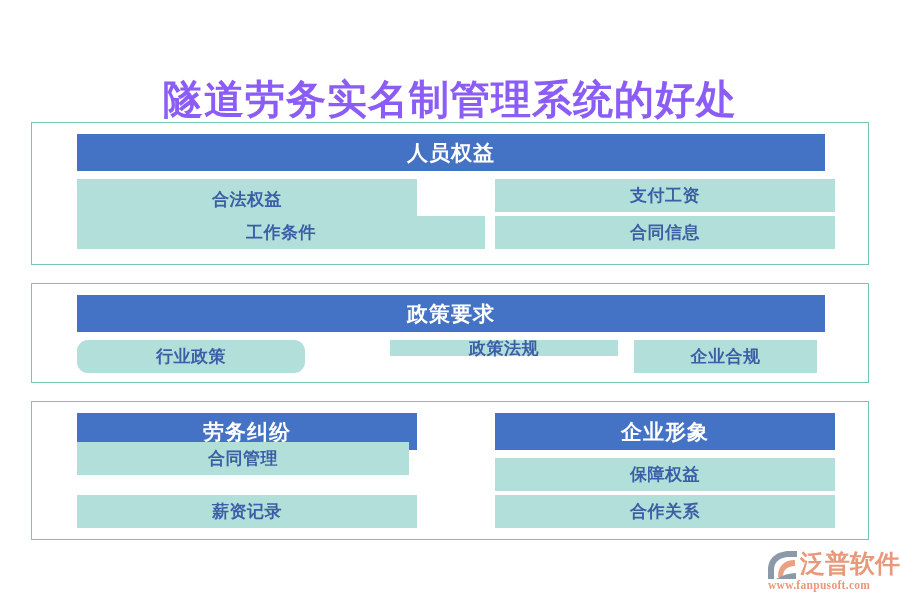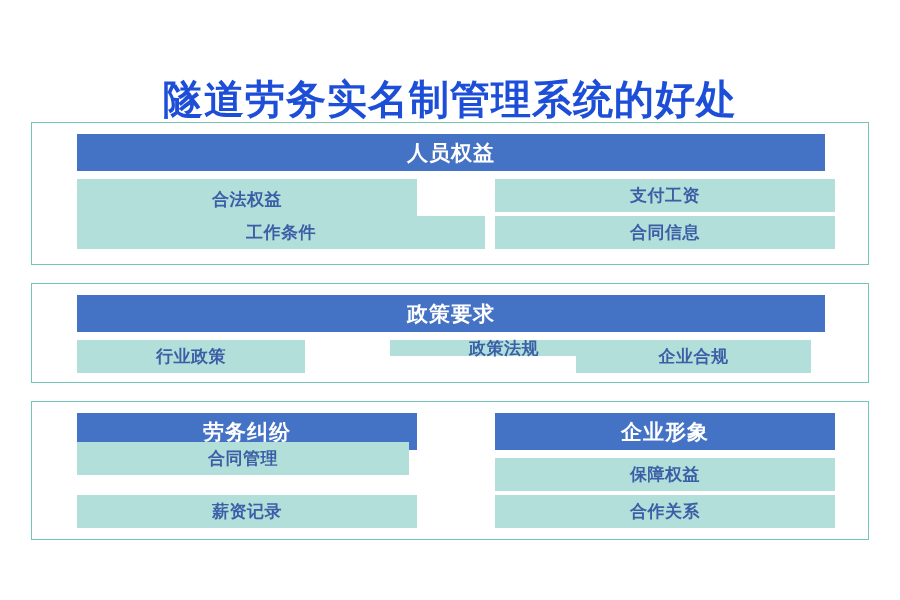--- a/index.html
+++ b/index.html
@@ -22,21 +22,21 @@
   
   .page-title {
     position: absolute;
     left: 0;
     top: 74px;
     width: 900px;
     text-align: center;
     font-size: 40px;
     line-height: 52px;
     font-weight: 700;
-    color: #1d4ed8;
+    color: #8b5cf6;
     letter-spacing: 1px;
     z-index: 5;
     white-space: nowrap;
   }
 
   
   .section {
     position: absolute;
     left: 31px;
     width: 838px;
@@ -78,23 +78,23 @@
 
   
   #section-0 .hdr { left: 45px;  top: 11px; width: 748px; height: 37px; }
   #s0-c0 { left: 45px;  top: 56px; width: 340px; height: 40px; }
   #s0-c1 { left: 463px; top: 56px; width: 340px; height: 33px; }
   #s0-c2 { left: 45px;  top: 93px; width: 408px; height: 33px; }
   #s0-c3 { left: 463px; top: 93px; width: 340px; height: 33px; }
 
   
   #section-1 .hdr { left: 45px;  top: 11px; width: 748px; height: 37px; }
-  #s1-c0 { left: 45px;  top: 56px; width: 228px; height: 33px; }
+  #s1-c0 { left: 45px;  top: 56px; width: 228px; height: 33px; border-radius: 11px; }
   #s1-c1 { left: 310px; top: 56px; width: 228px; height: 16px; margin-left: 48px; }
-  #s1-c2 { left: 544px; top: 56px; width: 235px; height: 33px; }
+  #s1-c2 { left: 602px; top: 56px; width: 183px; height: 33px; }
 
   
   #s2-h0 { left: 45px;  top: 11px; width: 340px; height: 37px; text-align: right; }
   #s2-h1 { left: 463px; top: 11px; width: 340px; height: 37px; }
   #s2-c0 { left: 45px;  top: 40px; width: 332px; height: 33px; }
   #s2-c1 { left: 45px;  top: 93px; width: 340px; height: 33px; }
   #s2-c2 { left: 463px; top: 56px; width: 340px; height: 33px; }
   #s2-c3 { left: 463px; top: 93px; width: 340px; height: 33px; }
 
   
@@ -160,14 +160,25 @@
 
   <div class="section" id="section-2">
     <div class="hdr" id="s2-h0">劳务纠纷</div>
     <div class="hdr" id="s2-h1">企业形象</div>
     <div class="chip" id="s2-c0">合同管理</div>
     <div class="chip" id="s2-c1">薪资记录</div>
     <div class="chip" id="s2-c2">保障权益</div>
     <div class="chip" id="s2-c3">合作关系</div>
   </div>
 
+  <div class="logo">
+    <div class="logo-mark">
+      <svg width="33" height="30" viewBox="0 0 33 30" xmlns="http://www.w3.org/2000/svg">
+        <path d="M2 20 C2 7, 12 1, 24 1 L31 1 L31 7 L23 7 C14 7, 8 12, 8 20 L8 29 L2 29 Z" fill="#8C99A8"></path>
+        <path d="M12 27 C12 16, 18 10, 29 10 L29 16 C21 16, 17 20, 17 27 Z" fill="#E9A183"></path>
+        <path d="M10 29 L30 29 L30 23 C24 23, 16 25, 10 29 Z" fill="#8C99A8"></path>
+      </svg>
+    </div>
+    <div class="logo-name">泛普软件</div>
+    <div class="logo-url">www.fanpusoft.com</div>
+  </div>
 
 </div>
 
 </body></html>

